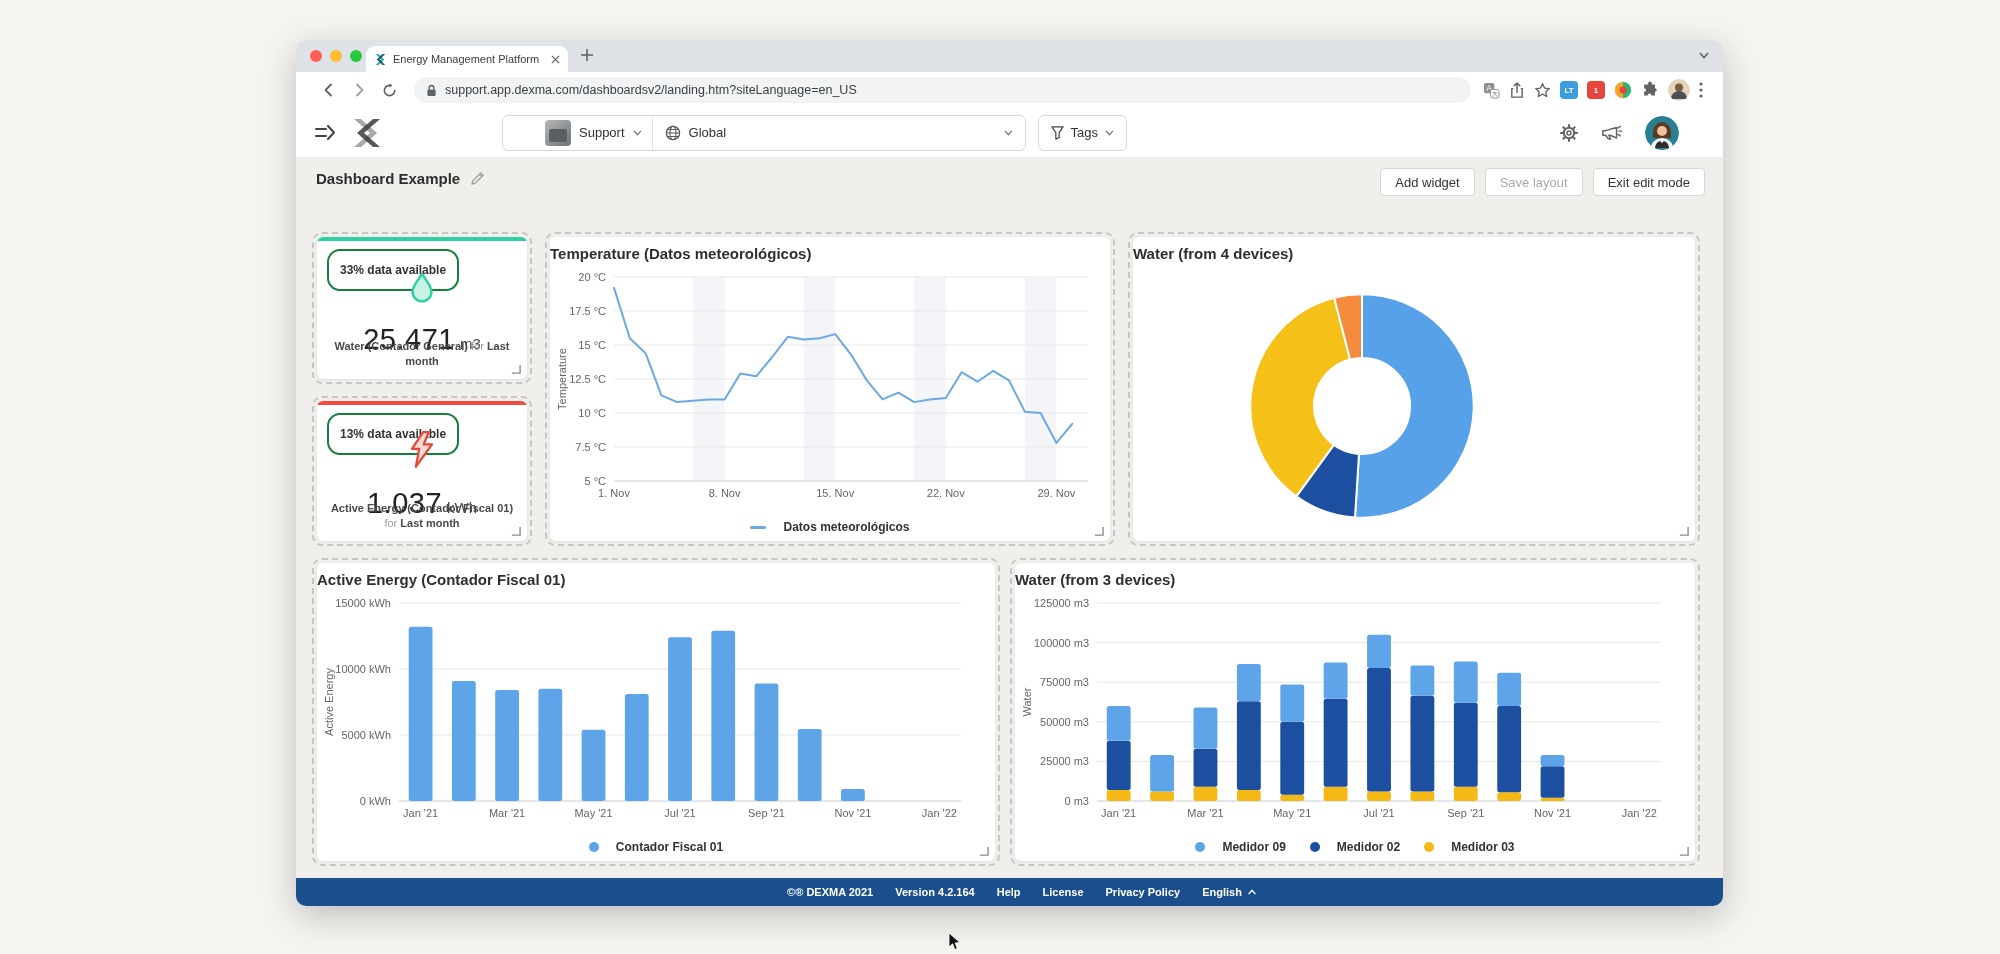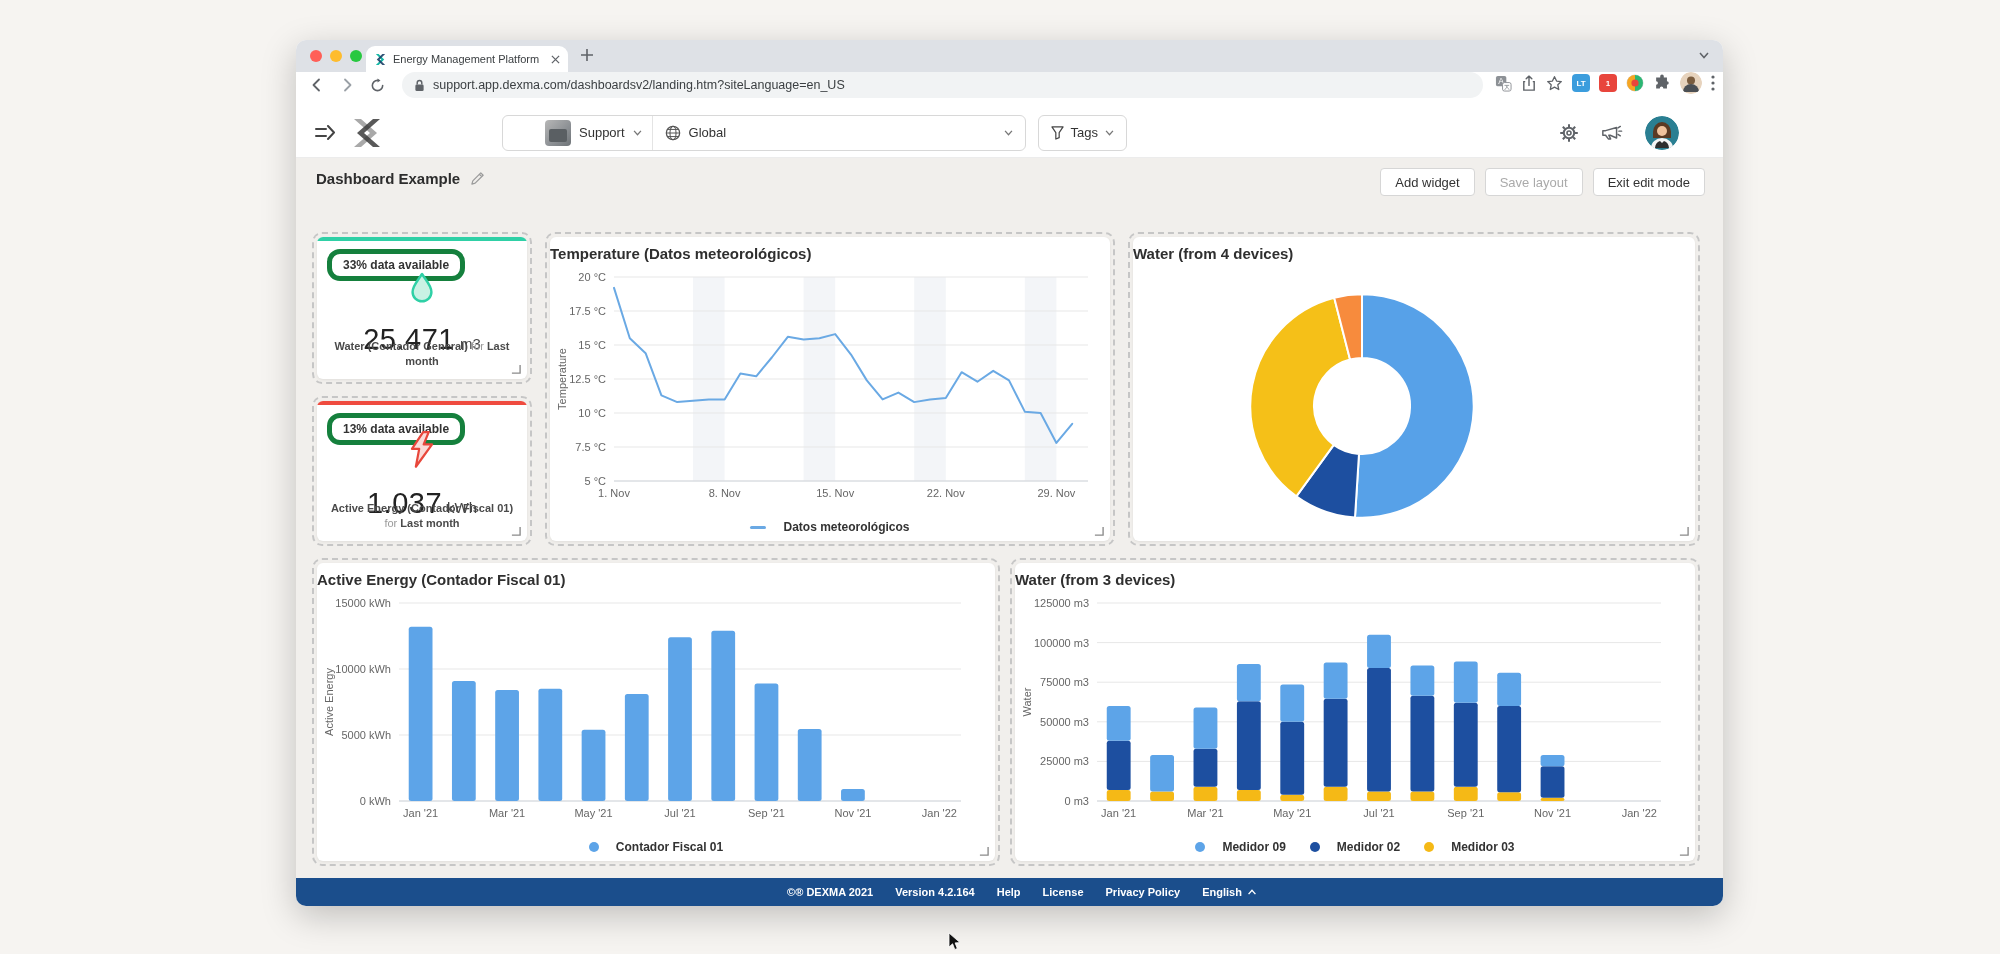--- a/index.html
+++ b/index.html
@@ -14,21 +14,21 @@
   .window{position:absolute; left:296px; top:40px; width:1427px; height:866px;
     background:#fff; border-radius:10px; box-shadow:0 10px 35px rgba(0,0,0,.22);}
   .tabstrip{position:relative; height:32px; background:#dee1e6; border-radius:10px 10px 0 0;}
   .lights{position:absolute; left:14px; top:10px; display:flex; gap:8px;}
   .light{width:12px; height:12px; border-radius:50%;}
   .tab{position:absolute; left:70px; top:6px; width:202px; height:26px; background:#fff;
     border-radius:9px 9px 0 0; display:flex; align-items:center; padding:0 8px; gap:6px;}
   .tab-title{font-size:11px; color:#3c4043; white-space:nowrap; overflow:hidden; text-overflow:ellipsis; flex:1;}
   .newtab{position:absolute; left:284px; top:8px; color:#5f6368;}
   .tabsearch{position:absolute; right:14px; top:12px; color:#5f6368;}
-  .toolbar{height:36px; background:#fff; display:flex; align-items:flex-start; padding:0 8px; gap:4px;}
+  .toolbar{height:36px; background:#fff; display:flex; align-items:center; padding:0 20px; gap:4px;}
   .navbtn{width:26px; height:26px; display:flex; align-items:center; justify-content:center; color:#5f6368;}
   .urlbar{flex:1; height:26px; margin:0 8px; background:#f1f3f4; border-radius:13px;
     display:flex; align-items:center; padding:0 12px; gap:8px;}
   .url{font-size:12.5px; color:#3c4043; white-space:nowrap;}
   .toolicons{display:flex; align-items:center; gap:9px;}
   .ext{width:18px; height:18px; border-radius:4px; display:flex; align-items:center; justify-content:center;
     color:#fff; font-size:8px; font-weight:bold; position:relative;}
   .avatar-sm{width:22px; height:22px; border-radius:50%; overflow:hidden;}
   
   .appnav{height:50px; background:#fff; border-bottom:1px solid #ececec; display:flex; align-items:center; padding:0 18px; position:relative;}
@@ -49,22 +49,22 @@
   .page-title{font-size:15px; font-weight:bold; color:#2d2d2d;}
   .head-btns{position:absolute; top:10px; right:18px; display:flex; gap:10px;justify-content:space-between;}
   .btn{height:28px; padding:0 14px; background:#fff; border:1px solid #d6d6d6; border-radius:4px;
     font-size:13px; color:#333; display:flex; align-items:center;}
   .btn.disabled{color:#aaa;}
   .widget{position:absolute; border:2px dashed #c6c6c6; border-radius:10px; padding:3px;}
   .card{width:100%; height:100%; background:#fff; border-radius:6px; box-shadow:0 1px 3px rgba(0,0,0,.07); position:relative; overflow:hidden;}
   .resize{position:absolute; right:6px; bottom:5px; color:#8b8b8b;}
   
   .accent{position:absolute; top:0; left:0; right:0; height:4px; border-radius:6px 6px 0 0;}
-  .badge{position:absolute; top:12px; left:10px; background:#fff; border:5px solid #15803d; border-radius:13px;
-    padding:4px 11px; font-size:12px; font-weight:bold; color:#333;}
+  .badge{position:absolute; top:12px; left:10px; background:#fff; border:2px solid #15803d; border-radius:13px;
+    padding:12px 11px; font-size:12px; font-weight:bold; color:#333;}
   .gauge-icon{position:absolute; top:34px; left:0; right:0; display:flex; justify-content:center;}
   .gauge-value{position:absolute; top:86px; left:0; right:0; text-align:center;}
   .gauge-value .num{font-size:29px; font-weight:500; color:#222; letter-spacing:.5px;}
   .gauge-value .unit{font-size:15px; color:#444; margin-left:5px;}
   .gauge-sub{position:absolute; bottom:10px; left:8px; right:8px; text-align:center; font-size:11px; line-height:1.35;}
   .gauge-sub .dev,.gauge-sub .per{color:#4a4a4a; font-weight:bold;}
   .gauge-sub .for{color:#9a9a9a;}
   
   .chart-title{position:absolute; top:8px; left:0; right:0; font-size:15px; font-weight:bold; color:#2f2f2f;}
   .chart-host{position:absolute; left:2px; right:6px; top:30px; bottom:32px;}

